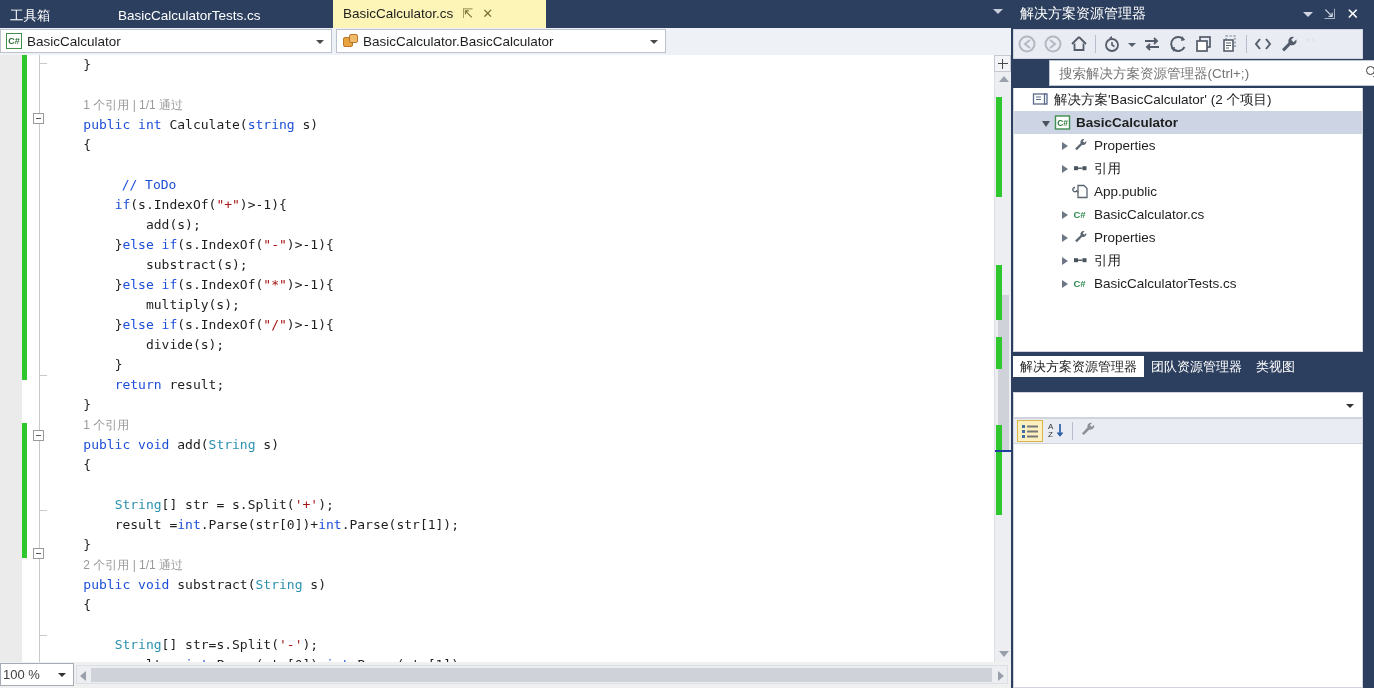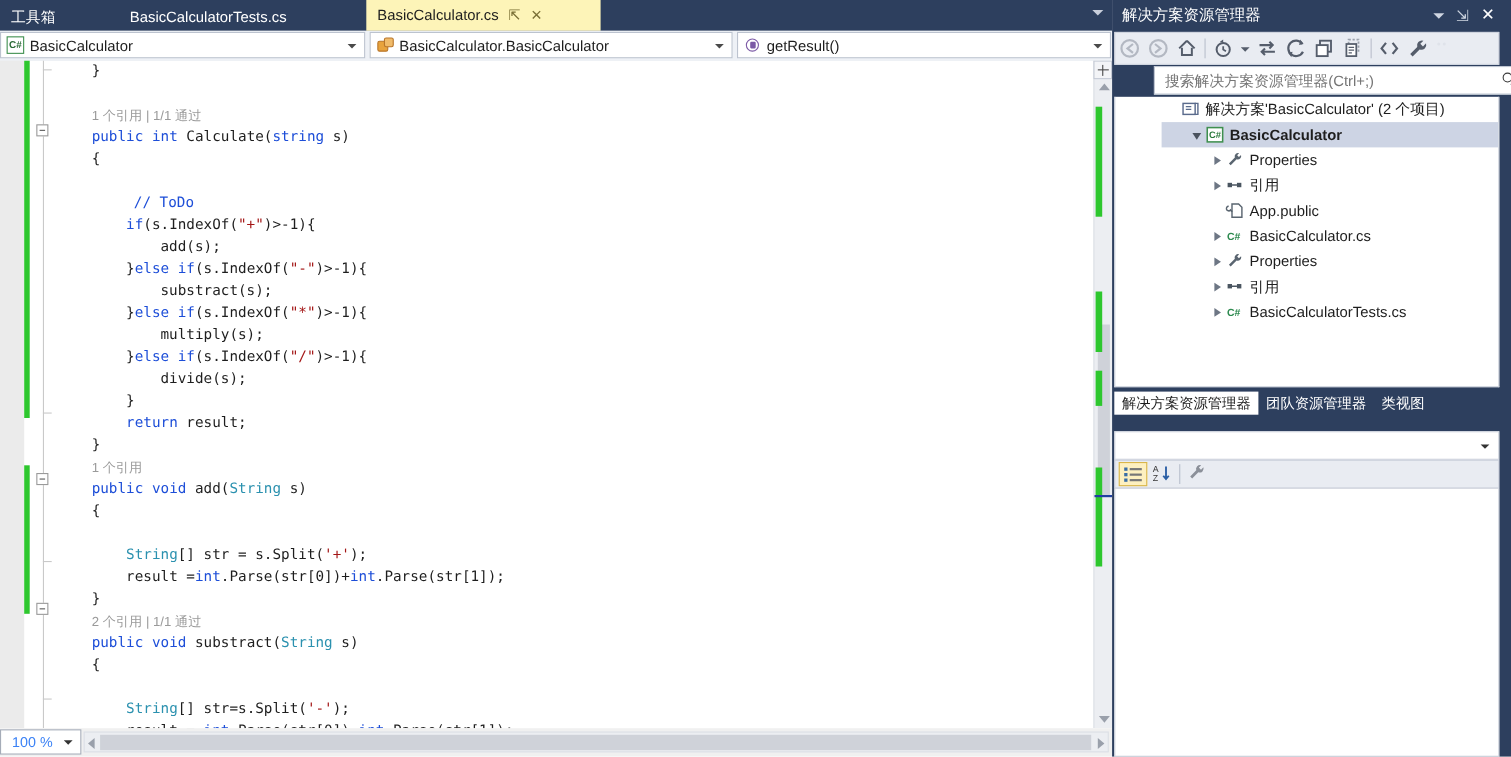--- a/index.html
+++ b/index.html
@@ -112,21 +112,21 @@
   .sb-thumb{position:absolute;left:3px;width:11px;background:#cfd2d9;}
   .sb-mark{position:absolute;left:1px;width:6px;background:#2ec72e;}
   .sb-caret{position:absolute;left:0px;width:17px;height:2px;background:#1f3fa0;}
 
   
   .statusbar{position:absolute;left:0;top:662px;width:1011px;height:26px;background:#f0f0f0;}
   .zoombox{
     position:absolute;left:0;top:663px;width:74px;height:23px;background:#ffffff;
     border:1px solid #a5acb8;box-sizing:border-box;display:flex;align-items:center;
   }
-  .zoombox .zt{font-size:13px;color:#3b82f6;margin-left:10px;}
+  .zoombox .zt{font-size:13px;color:#404040;margin-left:2px;}
   .zoombox .zc{position:absolute;right:7px;top:9px;width:0;height:0;
     border-left:4px solid transparent;border-right:4px solid transparent;border-top:4px solid #333;}
   .hscroll{
     position:absolute;left:76px;top:665px;width:932px;height:19px;background:#eceef2;
     border:1px solid #dcdfe5;box-sizing:border-box;
   }
   .hs-thumb{position:absolute;left:14px;top:2px;width:901px;height:14px;background:#cfd2d9;}
   .hs-l,.hs-r{position:absolute;top:5px;width:0;height:0;border-top:5px solid transparent;border-bottom:5px solid transparent;}
   .hs-l{left:3px;border-right:6px solid #9aa0ab;}
   .hs-r{right:3px;border-left:6px solid #9aa0ab;}
@@ -163,21 +163,21 @@
   }
   .mag{position:relative;width:16px;height:16px;margin-right:3px;}
   .mag::before{content:"";position:absolute;left:2px;top:1px;width:9px;height:9px;border:1.6px solid #3a3a3a;border-radius:50%;box-sizing:border-box;}
   .mag::after{content:"";position:absolute;left:10px;top:10px;width:5px;height:1.6px;background:#3a3a3a;transform:rotate(45deg);transform-origin:left center;}
   .se-search .sc{width:0;height:0;border-left:4px solid transparent;border-right:4px solid transparent;border-top:4px solid #444;margin-right:7px;}
 
   .se-tree{
     position:absolute;left:1013px;top:88px;width:350px;height:264px;background:#ffffff;
     border:1px solid #cfd4de;border-top:0;box-sizing:border-box;overflow:hidden;
   }
-  .trow{position:relative;height:23px;display:flex;align-items:center;white-space:nowrap;margin-left:42px;}
+  .trow{position:relative;height:23px;display:flex;align-items:center;white-space:nowrap;}
   .trow.sel{background:#cdd4e4;}
   .trow .tw{flex:0 0 auto;}
   .tri{
     width:0;height:0;border-top:4.5px solid transparent;border-bottom:4.5px solid transparent;
     border-left:6px solid #6d7684;margin-right:4px;
   }
   .tri.open{
     border-left:4.5px solid transparent;border-right:4.5px solid transparent;
     border-top:6px solid #4a525e;border-bottom:0;margin-right:4px;margin-top:2px;
   }
@@ -228,25 +228,20 @@
 
   <div class="navbar">
     <div class="navsel" style="left:0;width:332px;">
       <span class="ico cs-ico">C#</span>
       <span class="txt">BasicCalculator</span>
       <span class="caret"></span>
     </div>
     <div class="navsel" style="left:336px;width:330px;">
       <span class="ico class-ico"></span>
       <span class="txt">BasicCalculator.BasicCalculator</span>
-      <span class="caret"></span>
-    </div>
-    <div class="navsel" style="left:670px;width:340px;">
-      <span class="ico method-ico"></span>
-      <span class="txt">getResult()</span>
       <span class="caret"></span>
     </div>
   </div>
 
   <div class="editor">
     <div class="ed-selmargin"></div>
 
     <div class="ed-changebar" style="top:0;height:325px;"></div>
     <div class="ed-changebar" style="top:368px;height:135px;"></div>
 

